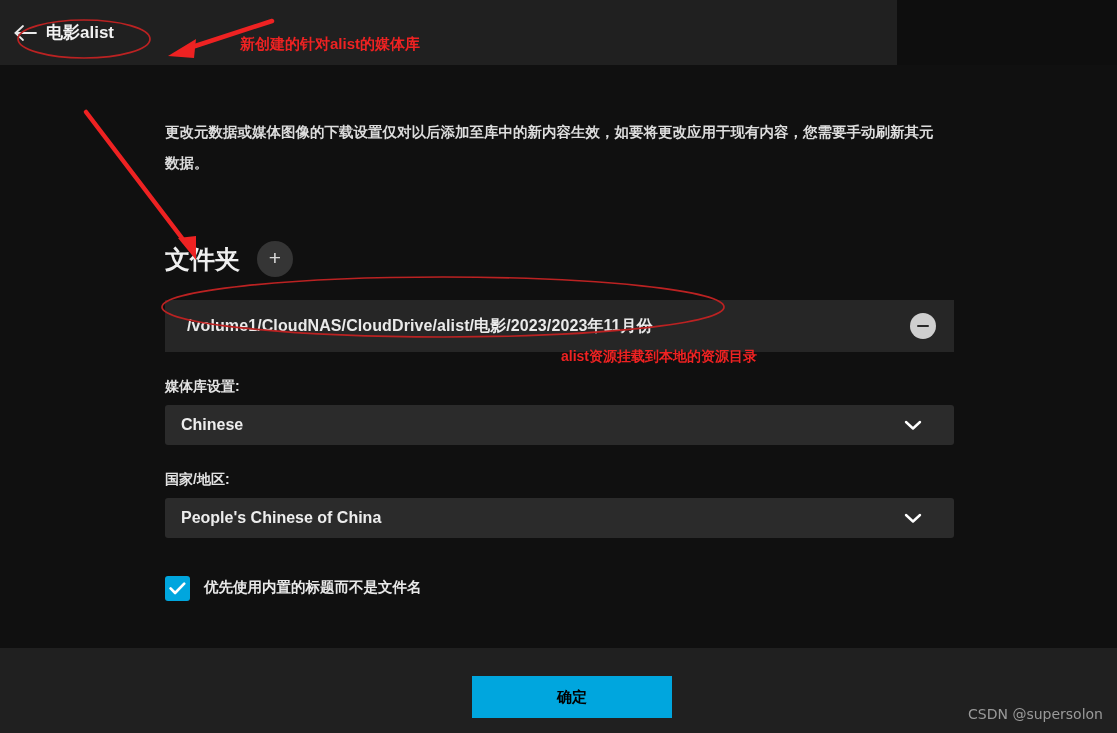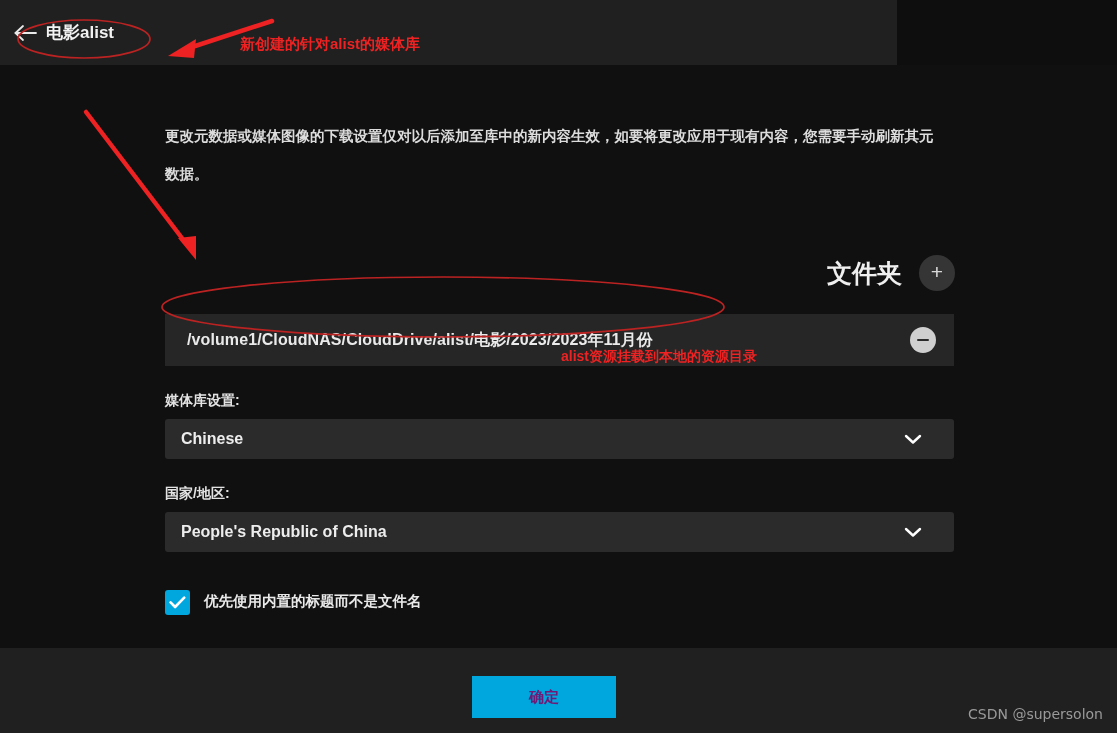--- a/index.html
+++ b/index.html
@@ -62,32 +62,31 @@
   .inner {
     position: relative;
     width: 790px;
     margin-left: 165px;
   }
 
   #intro-text {
     margin-top: 52px;
     width: 780px;
     font-size: 14.5px;
-    line-height: 38px;
+    line-height: 31px;
     color: #dcdcdc;
     font-weight: 600;
   }
 
   
   #folders-header {
     margin-top: 62px;
     display: flex;
     align-items: center;
     gap: 17px;
-    justify-content: flex-end;
   }
 
   #folders-title {
     font-size: 25px;
     font-weight: 700;
     color: #efefef;
   }
 
   #add-folder-button {
     width: 36px; height: 36px;
@@ -216,25 +215,25 @@
     top: 648px;
     width: 1117px;
     height: 85px;
     background: #202020;
   }
 
   #confirm-button {
     position: absolute;
     left: 472px;
     top: 28px;
-    width: 144px;
+    width: 200px;
     height: 42px;
     background: #00a6de;
     border: none;
-    color: #701a75;
+    color: #000000;
     font-size: 15px;
     font-weight: 700;
     cursor: pointer;
     font-family: "Liberation Sans", "DejaVu Sans", sans-serif;
   }
 
   #watermark {
     position: absolute;
     right: 14px;
     top: 58px;
@@ -298,21 +297,21 @@
       <span class="select-value">Chinese</span>
       <span class="chev">
         <svg width="18" height="12" viewBox="0 0 18 12" aria-hidden="true">
           <path d="M2 3 L9 9.5 L16 3" fill="none" stroke="#ffffff" stroke-width="2.4" stroke-linecap="round" stroke-linejoin="round"></path>
         </svg>
       </span>
     </div>
 
     <div class="field-label">国家/地区:</div>
     <div class="select-box">
-      <span class="select-value">People's Republic of China</span>
+      <span class="select-value">People's Chinese of China</span>
       <span class="chev">
         <svg width="18" height="12" viewBox="0 0 18 12" aria-hidden="true">
           <path d="M2 3 L9 9.5 L16 3" fill="none" stroke="#ffffff" stroke-width="2.4" stroke-linecap="round" stroke-linejoin="round"></path>
         </svg>
       </span>
     </div>
 
     <div id="checkbox-row">
       <span id="title-checkbox">
         <svg width="17" height="13" viewBox="0 0 17 13" aria-hidden="true">

